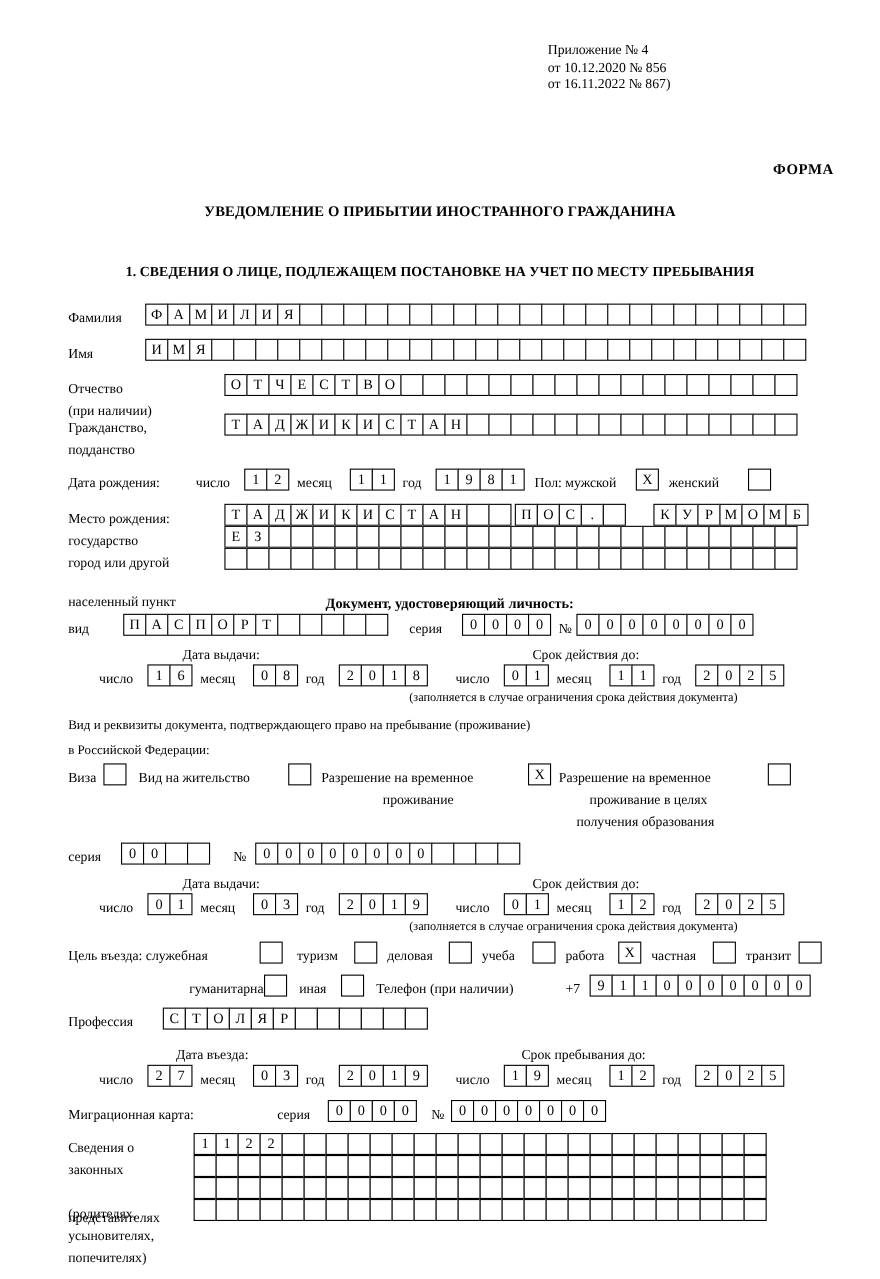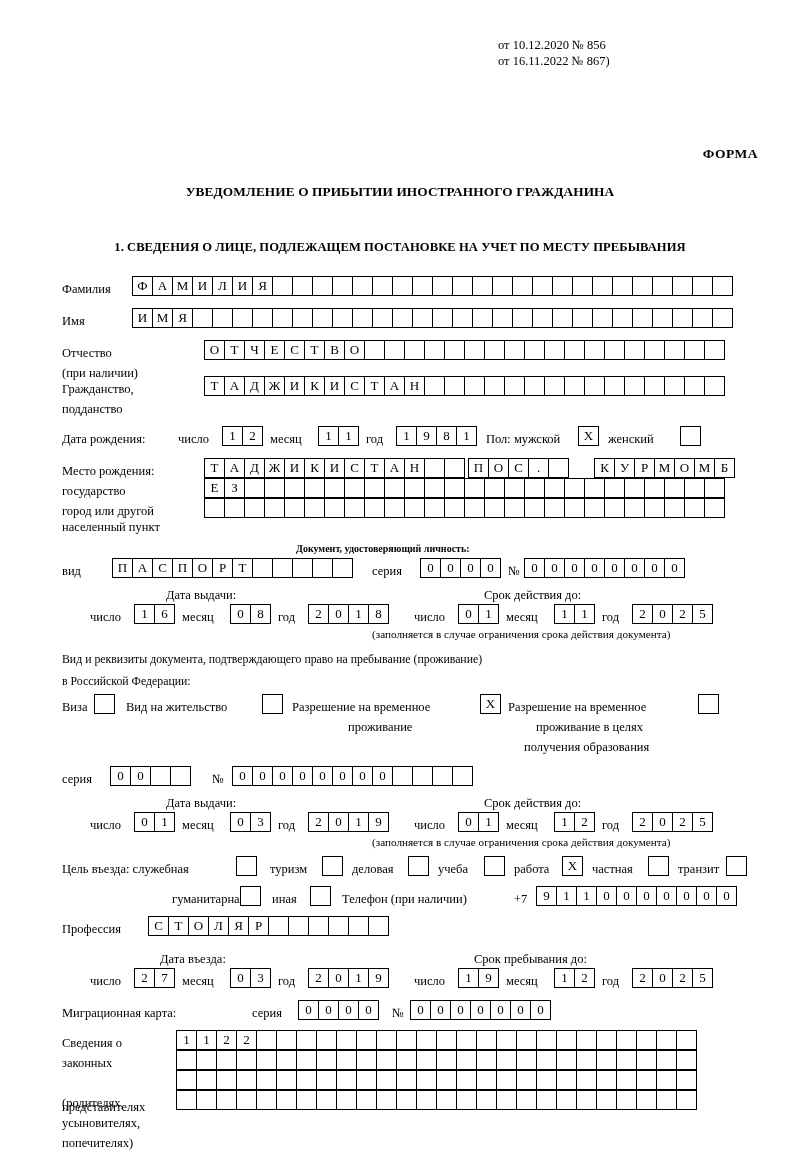--- a/index.html
+++ b/index.html
@@ -113,20 +113,21 @@
     text-align: center;
     font-size: 11.6px;
   }
 </style>
 </head>
 <body>
 
 <div class="page">
 
   <div class="hdr">
+    <div>Приложение № 4</div>
     <div>от 10.12.2020 № 856</div>
     <div>от 16.11.2022 № 867)</div>
   </div>
 
   <div class="forma">ФОРМА</div>
 
   <div class="title">
     <div>УВЕДОМЛЕНИЕ О ПРИБЫТИИ ИНОСТРАННОГО ГРАЖДАНИНА</div>
   </div>
 
@@ -287,21 +288,21 @@
           <span class="bx">X</span>
         </span></div>
     <div class="abs lbl" style="left:608px; top:160px;">женский</div>
     <div class="abs" style="left:680px; top:154px;"><span class="boxes">
           <span class="bx"></span>
         </span></div>
 
     <div class="abs lbl" style="left:62px; top:192px;">Место рождения:</div>
     <div class="abs lbl" style="left:62px; top:212px;">государство</div>
     <div class="abs lbl" style="left:62px; top:232px;">город или другой</div>
-    <div class="abs lbl" style="left:62px; top:248px;">населенный пункт</div>
+    <div class="abs lbl" style="left:62px; top:268px;">населенный пункт</div>
 
     <div class="abs" style="left:204px; top:186px;"><span class="boxes">
           <span class="bx">Т</span>
           <span class="bx">А</span>
           <span class="bx">Д</span>
           <span class="bx">Ж</span>
           <span class="bx">И</span>
           <span class="bx">К</span>
           <span class="bx">И</span>
           <span class="bx">С</span>
@@ -377,21 +378,21 @@
           <span class="bx"></span>
           <span class="bx"></span>
           <span class="bx"></span>
           <span class="bx"></span>
           <span class="bx"></span>
           <span class="bx"></span>
           <span class="bx"></span>
           <span class="bx"></span>
         </span></div>
 
-    <div class="abs lbl bold" style="left:296px; top:270px; font-size:10px;">Документ, удостоверяющий личность:</div>
+    <div class="abs lbl bold" style="left:296px; top:270px; font-size:13px;">Документ, удостоверяющий личность:</div>
     <div class="abs lbl" style="left:62px; top:292px;">вид</div>
     <div class="abs" style="left:112px; top:286px;"><span class="boxes">
           <span class="bx">П</span>
           <span class="bx">А</span>
           <span class="bx">С</span>
           <span class="bx">П</span>
           <span class="bx">О</span>
           <span class="bx">Р</span>
           <span class="bx">Т</span>
           <span class="bx"></span>

